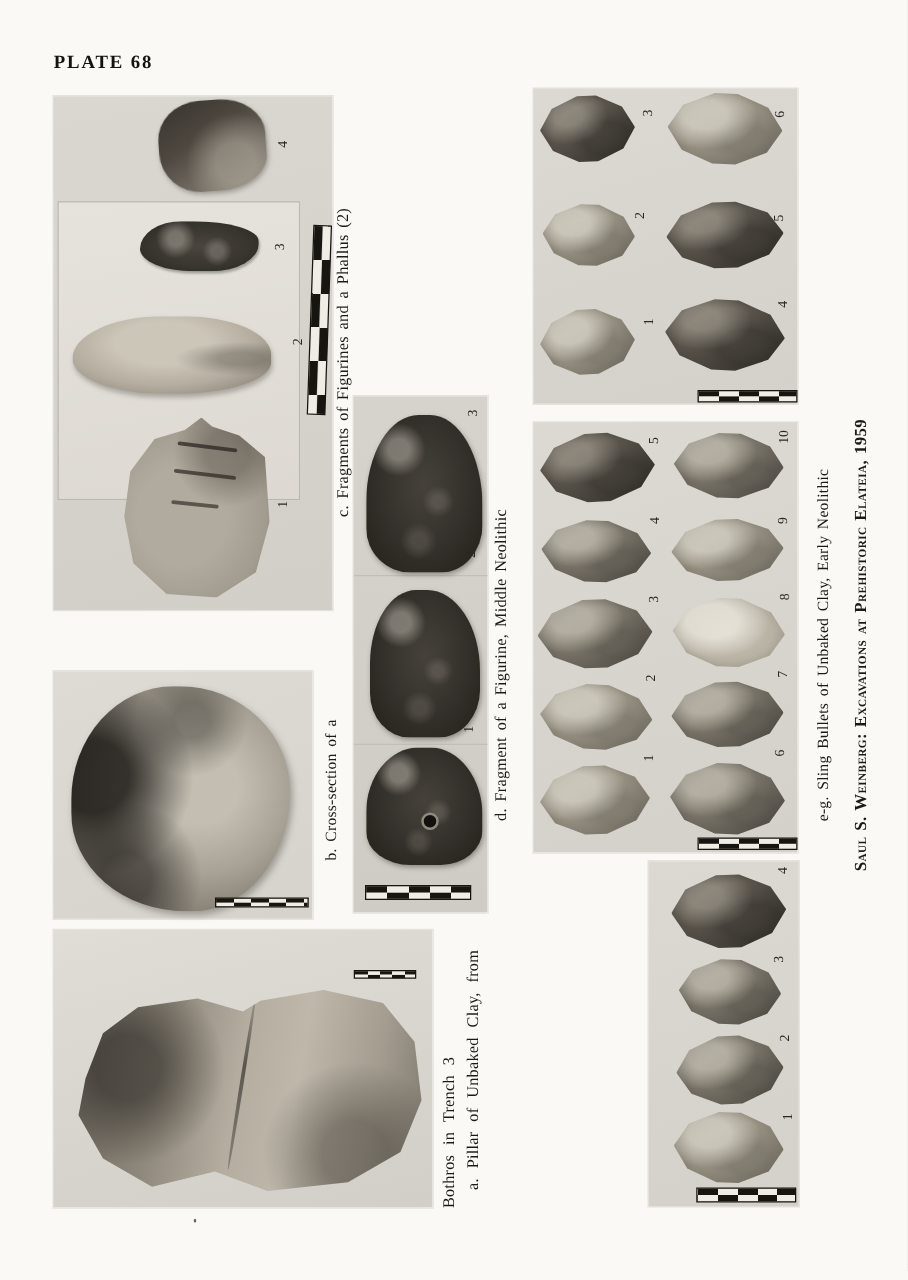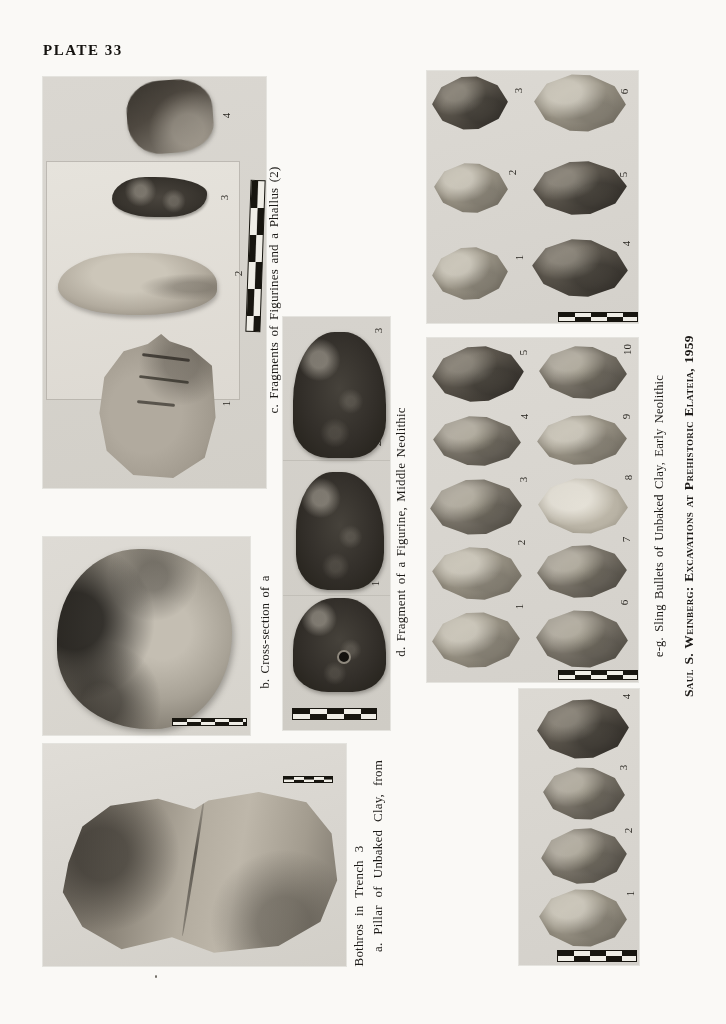--- a/index.html
+++ b/index.html
@@ -93,21 +93,21 @@
     background-position:0 0,100% 0;
     background-repeat:no-repeat,no-repeat;
   }
   .speck{position:absolute;width:2px;height:3px;background:#6b6760;border-radius:50%;}
 </style>
 </head>
 <body>
 
 <div id="plate-page">
 
-  <div class="plate-title">PLATE 33</div>
+  <div class="plate-title">PLATE 68</div>
 
   <div class="photo ph-bg-c" style="left:43px;top:77px;width:223px;height:411px;">
 
     <div style="
       position:absolute;left:84px;top:3px;width:86px;height:73px;
       border-radius:40% 42% 45% 38% / 42% 40% 38% 45%;transform:rotate(-4deg);
       background:
         radial-gradient(circle at 70% 70%,rgba(190,183,170,.45) 0 20%,rgba(190,183,170,0) 50%),
         linear-gradient(150deg,#37332d 0%,#4e4840 40%,#6f6density 60%,#8d857a 100%);
       background:

